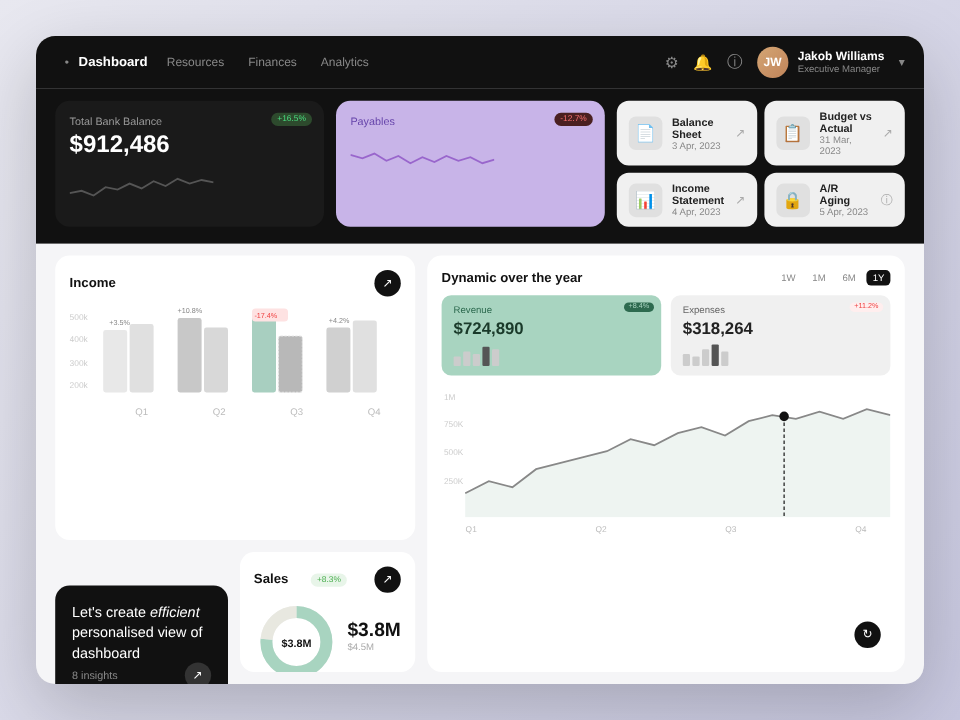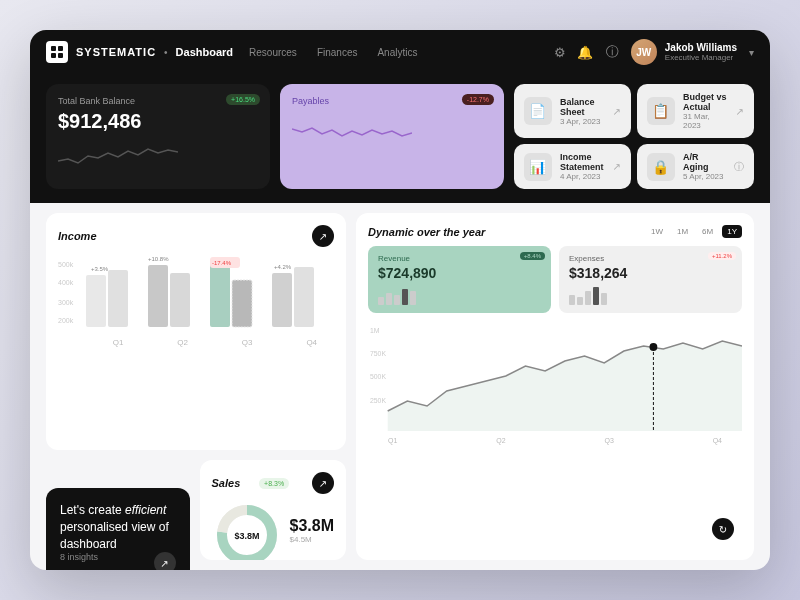--- a/index.html
+++ b/index.html
@@ -100,37 +100,37 @@
       overflow: hidden;
     }
     .left-panel { display: flex; flex-direction: column; gap: 10px; width: 300px; flex-shrink: 0; }
     .right-panel { flex: 1; display: flex; flex-direction: column; }
     
     .income-card {
       background: white; border-radius: 12px; padding: 12px;
       flex: 1;
     }
     .card-header { display: flex; align-items: center; justify-content: space-between; margin-bottom: 8px; }
-    .card-title { font-size: 11px; font-weight: 700; color: #111; font-style: italic; }
+    .card-title { font-size: 11px; font-weight: 700; color: #111; }
     .card-action {
       width: 22px; height: 22px; background: #111; border-radius: 50%;
       display: flex; align-items: center; justify-content: center;
       color: white; font-size: 10px; cursor: pointer;
     }
     .chart-bottom { display: flex; gap: 20px; margin-top: 4px; }
     .chart-q { font-size: 8px; color: #bbb; flex: 1; text-align: center; }
     
     .insight-card {
       background: #111; border-radius: 12px; padding: 14px;
       flex-shrink: 0; height: 100px; position: relative;
       display: flex; flex-direction: column; justify-content: space-between;
     }
     .insight-title { color: white; font-size: 12px; font-weight: 400; line-height: 1.4; }
     .insight-title em { font-style: italic; }
-    .insight-footer { display: flex; align-items: flex-start; justify-content: space-between; }
+    .insight-footer { display: flex; align-items: center; justify-content: space-between; }
     .insights-count { color: #888; font-size: 9px; }
     .insight-btn {
       width: 22px; height: 22px; background: #333; border-radius: 50%;
       display: flex; align-items: center; justify-content: center;
       color: white; font-size: 10px; cursor: pointer;
     }
     
     .sales-card {
       background: white; border-radius: 12px; padding: 12px;
       flex-shrink: 0; height: 100px; position: relative;
@@ -181,31 +181,20 @@
     
     .sales-header { display: flex; align-items: center; justify-content: space-between; margin-bottom: 6px; }
     .sales-badge { background: #e8f5e9; color: #4caf50; font-size: 7px; padding: 2px 5px; border-radius: 8px; }
   </style>
 </head>
 <body>
 
 <div class="dashboard-container">
 
   <div class="header">
-    <div class="logo-area">
-      <div class="logo-icon">
-        <svg viewBox="0 0 14 14" fill="none">
-          <rect x="1" y="1" width="5" height="5" fill="#111" rx="1"></rect>
-          <rect x="8" y="1" width="5" height="5" fill="#111" rx="1"></rect>
-          <rect x="1" y="8" width="5" height="5" fill="#111" rx="1"></rect>
-          <rect x="8" y="8" width="5" height="5" fill="#111" rx="1"></rect>
-        </svg>
-      </div>
-      <span class="logo-text">SYSTEMATIC</span>
-    </div>
     <span class="nav-dot">•</span>
     <span class="nav-active">Dashboard</span>
     <div class="nav-items">
       <span class="nav-item">Resources</span>
       <span class="nav-item">Finances</span>
       <span class="nav-item">Analytics</span>
     </div>
     <div class="header-right">
       <span class="header-icon">⚙</span>
       <span class="header-icon">🔔</span>

